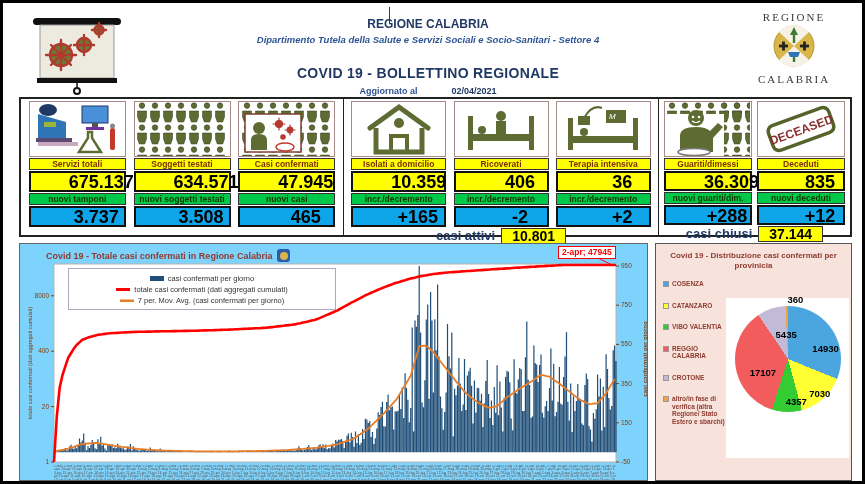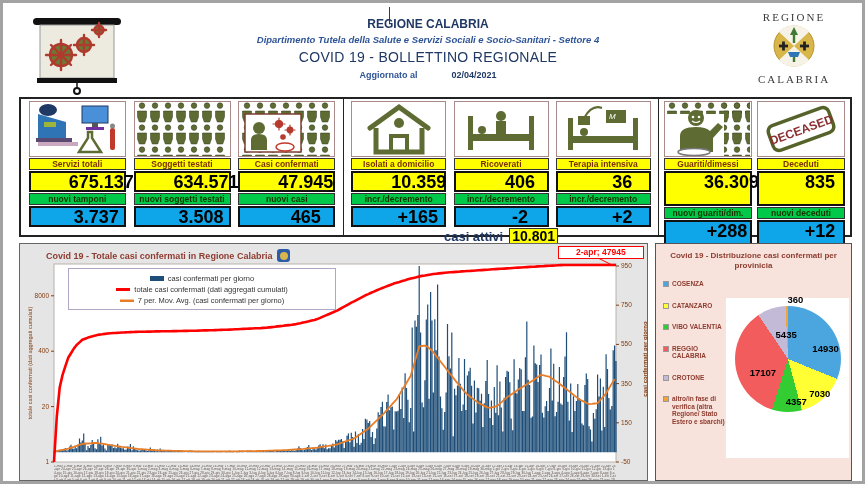--- a/index.html
+++ b/index.html
@@ -1,59 +1,59 @@
 <!DOCTYPE html>
 <html><head>
 <meta charset="utf-8">
 <style>
   * { margin:0; padding:0; box-sizing:border-box; }
   html,body { width:865px; height:484px; font-family:"Liberation Sans", sans-serif; background:#fff; }
-  .page { position:absolute; inset:0; width:865px; height:484px; border:3px solid #a3a3a3; background:#fff; overflow:hidden; }
+  .page { position:absolute; inset:0; width:865px; height:484px; border:3px solid #000000; background:#fff; overflow:hidden; }
 
   
   .hdr { position:absolute; left:0; top:4px; width:100%; height:86px; }
   .top-tick { position:absolute; left:386px; top:0; width:1px; height:16px; background:#c00000; }
   .proj { position:absolute; left:28px; top:8px; }
   .hdr-text { position:absolute; left:205px; top:10px; width:440px; text-align:center; color:#1f3864; }
   .hdr-region { font-size:12px; font-weight:bold; }
   .hdr-dept { font-size:9.5px; font-weight:bold; font-style:italic; color:#2e5496; margin-top:3px; }
-  .hdr-title { font-size:14px; font-weight:normal; margin-top:4px; letter-spacing:.3px; }
+  .hdr-title { font-size:14px; font-weight:bold; margin-top:20px; letter-spacing:.3px; }
   .hdr-upd { font-size:9px; font-weight:bold; color:#2e5496; margin-top:5px; }
   .hdr-upd .date { color:#1f3864; margin-left:26px;padding-left:8px; }
   .logo { position:absolute; right:18px; top:4px; width:100px; text-align:center; color:#3b3b3b; font-family:"Liberation Serif", serif; }
   .logo .lt { font-size:11px; letter-spacing:2px; }
 
   
   .stats { position:absolute; left:16px; top:94px; width:833px; height:140px; border:2px solid #222; display:flex; background:#fff; }
   .sgroup { display:flex; flex-direction:column; }
   .sgroup .cards { display:flex; justify-content:space-evenly; padding-top:2px; flex:1; }
   .gdiv { width:1px; background:#222; }
   .g1 { width:322px; } .g2 { width:314px; } .g3 { flex:1; }
   .card { width:97px; display:flex; flex-direction:column; }
   .g2 .card { width:95px; } .g3 .card { width:88px; }
   .icon-box { height:56px; border:1px solid #a98a88; background:#fff; margin-bottom:1px; display:flex; align-items:center; justify-content:center; overflow:hidden; }
   .lbl { height:12px; line-height:11px; font-size:8.5px; font-weight:bold; text-align:center; color:#7c2f00; border:1px solid #333; margin-bottom:1px; overflow:hidden; }
   .val { height:21px; line-height:19px; font-size:18px; font-weight:bold; text-align:center; color:#000; border:2px solid #111; margin-bottom:1px;padding-left:38px; }
   .yb { background:#ffff00; } 
   .glb { background:#00c94a; color:#143300; } .gvb { background:#0ea5e9; }
-  .g3 .val { height:35px; }
-  .sfooter { height:17px; display:flex; align-items:center; justify-content:center; gap:6px; padding-bottom:1px; }
+  .g3 .val { height:20px; }
+  .sfooter { height:17px; display:flex; justify-content:center; gap:6px; padding-bottom:1px; }
   .sfooter .flabel { font-size:13px; font-weight:bold; color:#1f3864; }
-  .sfooter .fval { font-size:14px; font-weight:bold; color:#000; background:#ffff00; border:1px solid #333; padding:0 2px; line-height:15px; }
+  .sfooter .fval { font-size:14px; font-weight:bold; color:#000; background:#ffff00; border:1px solid #333; padding:0 10px; line-height:15px; }
 
   
-  .chart-panel { position:absolute; left:16px; top:240px; width:629px; height:238px; background:#e5e5e5; border:1px solid #666; }
+  .chart-panel { position:absolute; left:16px; top:240px; width:629px; height:238px; background:#7dd3fc; border:1px solid #666; }
   .cp-title { position:absolute; left:26px; top:5px; font-size:9px; font-weight:bold; color:#8e3b2f; display:flex; align-items:center; gap:5px; }
   .mini-logo { width:13px; height:13px; background:#2e5ba8; border-radius:3px; display:inline-flex; align-items:center; justify-content:center; }
   .mini-logo i { width:8px; height:8px; border-radius:50%; background:#d9b64a; display:block; }
   #main-chart { position:absolute; left:0; top:0; }
   .legend-box { position:absolute; left:48px; top:24px; width:268px; height:42px; background:#fff; border:1px solid #b0a6c4; display:flex; flex-direction:column; justify-content:center; align-items:center; gap:2px; }
   .legend-row { display:flex; align-items:center; gap:4px; font-size:7.5px; color:#333; }
   .lmark { width:14px; }
-  .annot { position:absolute; left:538px; top:2px; font-size:8.5px; font-weight:bold; color:#f00; background:#fff; border:1px solid #f00; padding:0 17px; line-height:11px; }
+  .annot { position:absolute; left:538px; top:2px; font-size:8.5px; font-weight:bold; color:#f00; background:#fff; border:1px solid #f00; padding:0 3px; line-height:11px; }
   .yax-l { position:absolute; left:-70px; top:116px; width:160px; transform:rotate(-90deg); font-size:5.5px; color:#843c0c; text-align:center; }
   .yax-r { position:absolute; left:545px; top:112px; width:160px; transform:rotate(-90deg); font-size:6px; font-weight:bold; color:#843c0c; text-align:center; }
   .xstrip { position:absolute; left:34px; top:221px; width:562px; height:15px; overflow:hidden; font-size:3px; line-height:3.4px; color:#5a4a42; letter-spacing:.2px; word-break:break-all; }
 
   
   .pie-panel { position:absolute; left:652px; top:240px; width:197px; height:238px; background:#f8e3dc; border:1px solid #555; }
   .pp-title { margin-top:7px; text-align:center; font-size:8px; font-weight:bold; color:#8e3b2f; line-height:10px; padding:0 14px; }
   .pie-legend { position:absolute; left:7px; top:36px; width:66px; display:flex; flex-direction:column; gap:14px; }
   .pl-item { display:flex; gap:3px; font-size:6.5px; font-weight:bold; color:#8e3b2f; line-height:7.5px; }
   .pl-item .sw { flex:0 0 6px; height:6px; margin-top:1px; border:.5px solid #999; }

